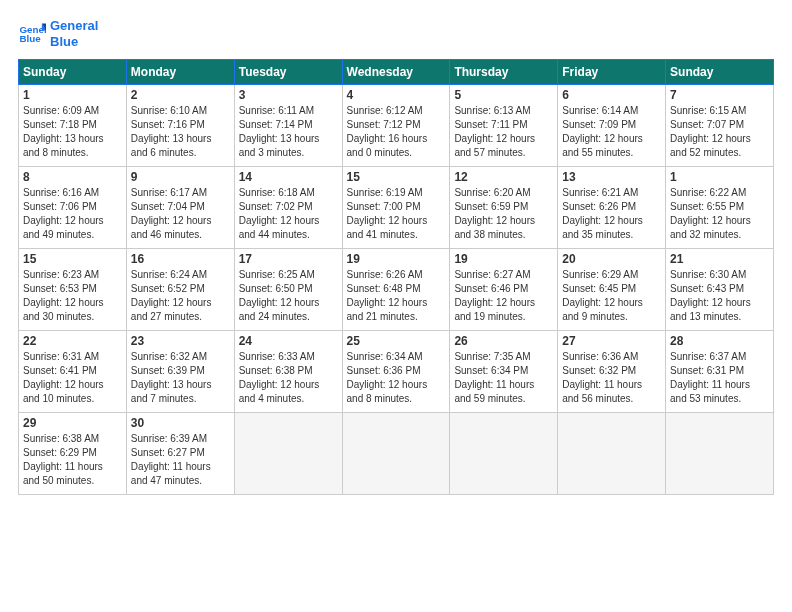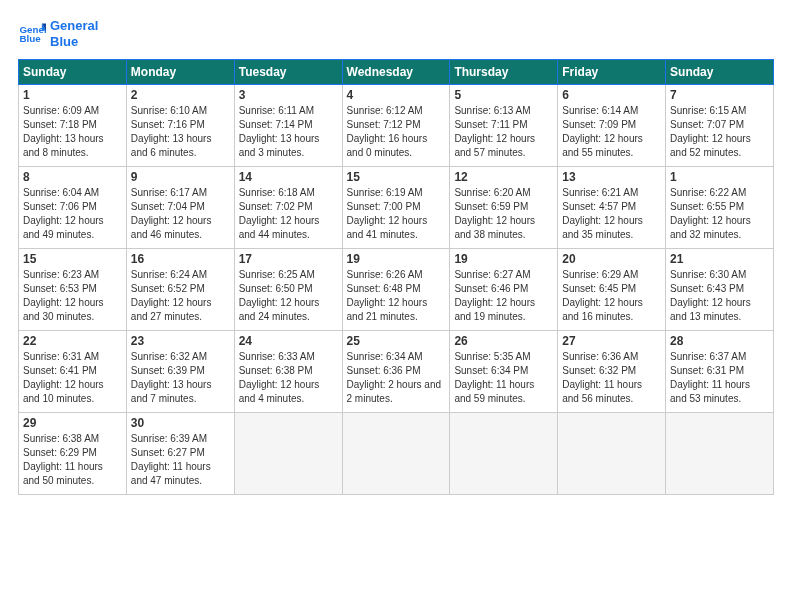--- a/index.html
+++ b/index.html
@@ -172,21 +172,21 @@
       <div>Sunrise: 6:15 AM</div>
       <div>Sunset: 7:07 PM</div>
       <div>Daylight: 12 hours and 52 minutes.</div>
     </div>
   </td>
         </tr>
         <tr>
           <td>
     <span class="day-num">8</span>
     <div class="day-info">
-      <div>Sunrise: 6:04 AM</div>
+      <div>Sunrise: 6:16 AM</div>
       <div>Sunset: 7:06 PM</div>
       <div>Daylight: 12 hours and 49 minutes.</div>
     </div>
   </td>
           <td>
     <span class="day-num">9</span>
     <div class="day-info">
       <div>Sunrise: 6:17 AM</div>
       <div>Sunset: 7:04 PM</div>
       <div>Daylight: 12 hours and 46 minutes.</div>
@@ -213,21 +213,21 @@
     <div class="day-info">
       <div>Sunrise: 6:20 AM</div>
       <div>Sunset: 6:59 PM</div>
       <div>Daylight: 12 hours and 38 minutes.</div>
     </div>
   </td>
           <td>
     <span class="day-num">13</span>
     <div class="day-info">
       <div>Sunrise: 6:21 AM</div>
-      <div>Sunset: 4:57 PM</div>
+      <div>Sunset: 6:26 PM</div>
       <div>Daylight: 12 hours and 35 minutes.</div>
     </div>
   </td>
           <td>
     <span class="day-num">1</span>
     <div class="day-info">
       <div>Sunrise: 6:22 AM</div>
       <div>Sunset: 6:55 PM</div>
       <div>Daylight: 12 hours and 32 minutes.</div>
     </div>
@@ -272,21 +272,21 @@
       <div>Sunrise: 6:27 AM</div>
       <div>Sunset: 6:46 PM</div>
       <div>Daylight: 12 hours and 19 minutes.</div>
     </div>
   </td>
           <td>
     <span class="day-num">20</span>
     <div class="day-info">
       <div>Sunrise: 6:29 AM</div>
       <div>Sunset: 6:45 PM</div>
-      <div>Daylight: 12 hours and 16 minutes.</div>
+      <div>Daylight: 12 hours and 9 minutes.</div>
     </div>
   </td>
           <td>
     <span class="day-num">21</span>
     <div class="day-info">
       <div>Sunrise: 6:30 AM</div>
       <div>Sunset: 6:43 PM</div>
       <div>Daylight: 12 hours and 13 minutes.</div>
     </div>
   </td>
@@ -314,27 +314,27 @@
       <div>Sunrise: 6:33 AM</div>
       <div>Sunset: 6:38 PM</div>
       <div>Daylight: 12 hours and 4 minutes.</div>
     </div>
   </td>
           <td>
     <span class="day-num">25</span>
     <div class="day-info">
       <div>Sunrise: 6:34 AM</div>
       <div>Sunset: 6:36 PM</div>
-      <div>Daylight: 2 hours and 2 minutes.</div>
+      <div>Daylight: 12 hours and 8 minutes.</div>
     </div>
   </td>
           <td>
     <span class="day-num">26</span>
     <div class="day-info">
-      <div>Sunrise: 5:35 AM</div>
+      <div>Sunrise: 7:35 AM</div>
       <div>Sunset: 6:34 PM</div>
       <div>Daylight: 11 hours and 59 minutes.</div>
     </div>
   </td>
           <td>
     <span class="day-num">27</span>
     <div class="day-info">
       <div>Sunrise: 6:36 AM</div>
       <div>Sunset: 6:32 PM</div>
       <div>Daylight: 11 hours and 56 minutes.</div>

